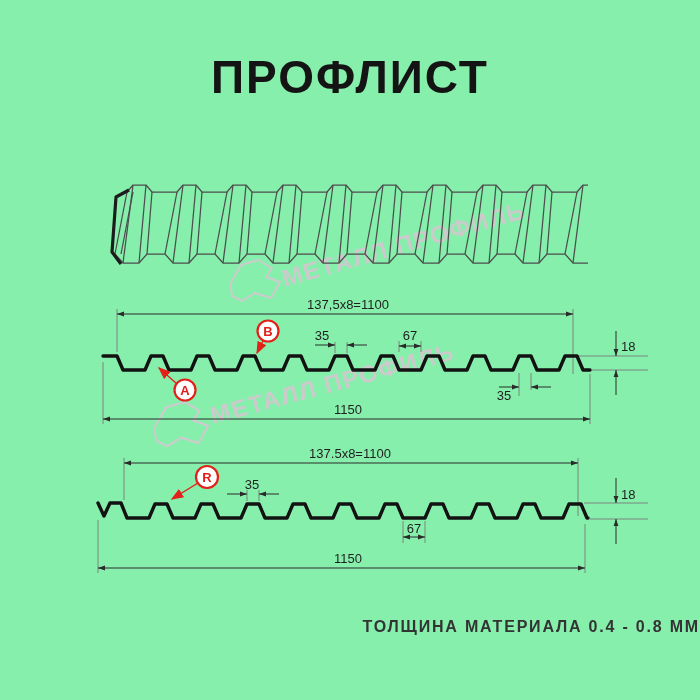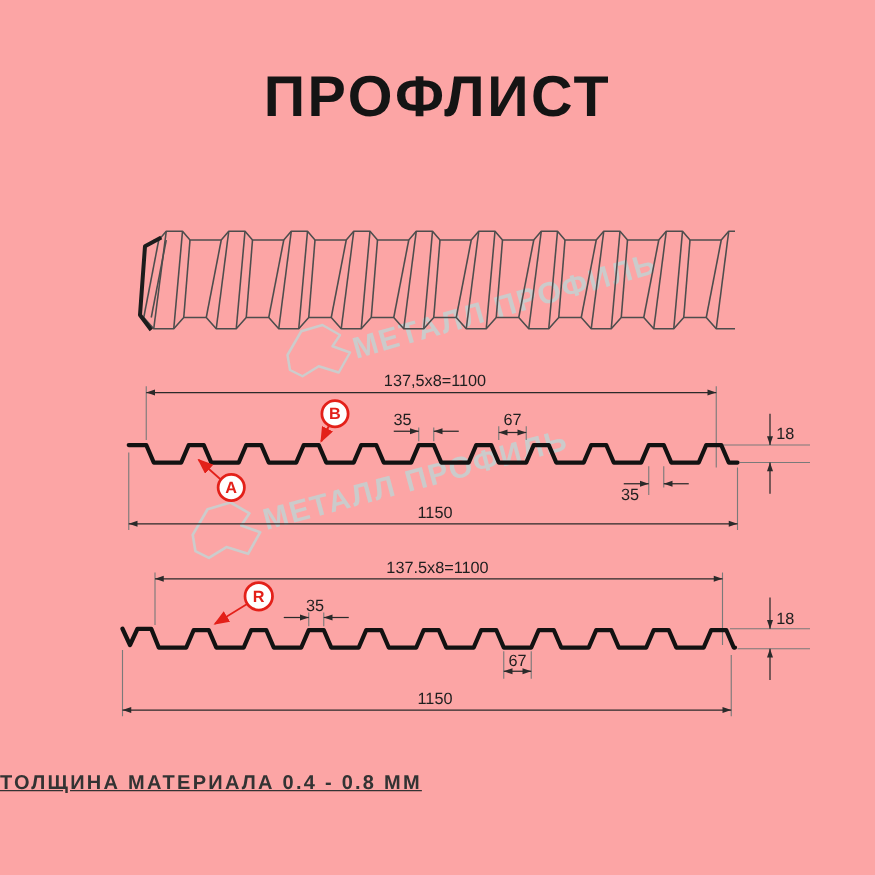--- a/index.html
+++ b/index.html
@@ -1,23 +1,23 @@
 <!DOCTYPE html>
 <html><head>
 <meta charset="utf-8">
 <style>
   html,body{margin:0;padding:0;background:#fff;}
-  .stage{position:relative;width:700px;height:700px;background:#fca5a5;overflow:hidden;
+  .stage{position:relative;width:700px;height:700px;background:#86efac;overflow:hidden;
          font-family:"Liberation Sans","DejaVu Sans",sans-serif;}
   .title{position:absolute;top:50px;left:0;right:0;text-align:center;
          font-size:46px;font-weight:800;letter-spacing:2px;color:#141414;}
   .subtitle{position:absolute;top:102px;left:0;right:0;text-align:center;
          font-size:20px;font-weight:700;letter-spacing:2px;color:#1a1a1a;}
-  .footer{position:absolute;top:618px;left:0;right:0;text-align:left;
-         font-size:16px;font-weight:600;letter-spacing:1.8px;color:#333;text-decoration:underline;}
+  .footer{position:absolute;top:618px;left:0;right:0;text-align:right;
+         font-size:16px;font-weight:600;letter-spacing:1.8px;color:#333;}
   svg{position:absolute;left:0;top:0;}
   .prof{fill:none;stroke:#121212;stroke-width:3.4;stroke-linejoin:round;stroke-linecap:round;}
   .sh{fill:none;stroke:#4d4d4d;stroke-width:1.25;stroke-linejoin:round;}
   .cap{fill:none;stroke:#1c1c1c;stroke-width:3.2;stroke-linejoin:round;}
   .dl{stroke:#2a2a2a;stroke-width:1;}
   .xl{stroke:#7a7a7a;stroke-width:0.9;}
   .ah{fill:#2a2a2a;}
   .dt{font-size:13px;fill:#1f1f1f;}
   .wm{font-size:24px;font-weight:700;fill:#cbcbcb;letter-spacing:1.5px;}
   .wlogo{fill:none;stroke:#cccccc;stroke-width:2;stroke-linejoin:round;}

